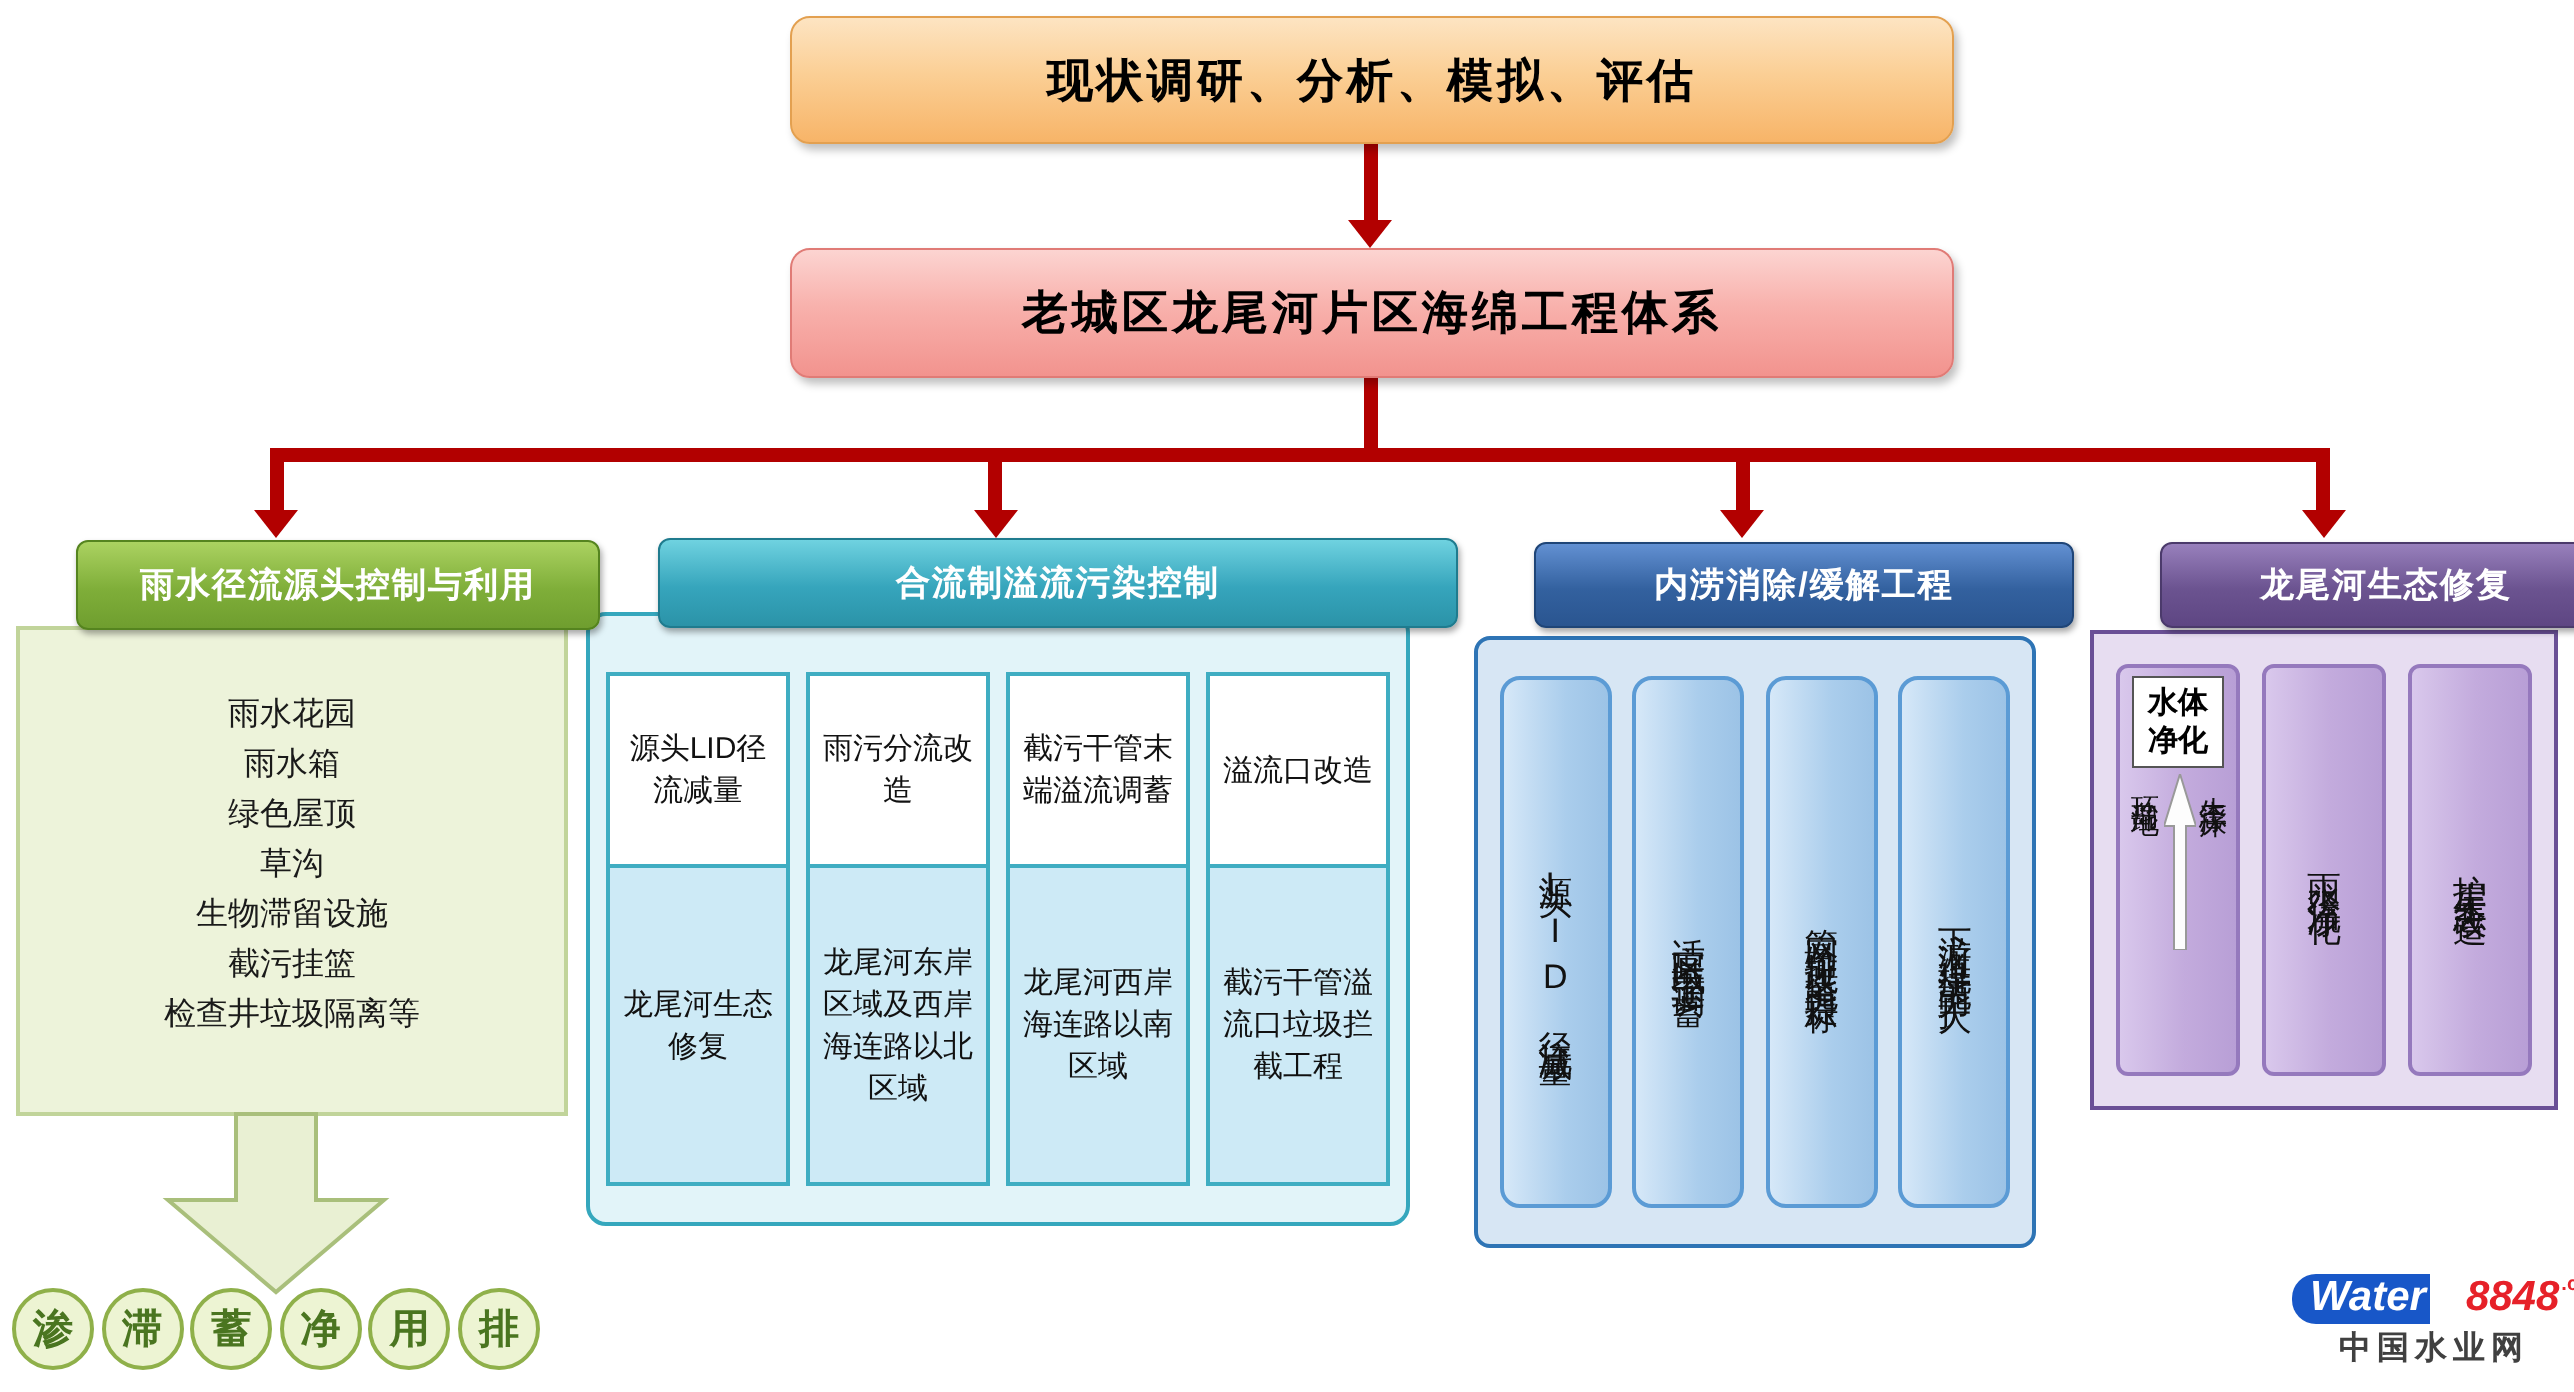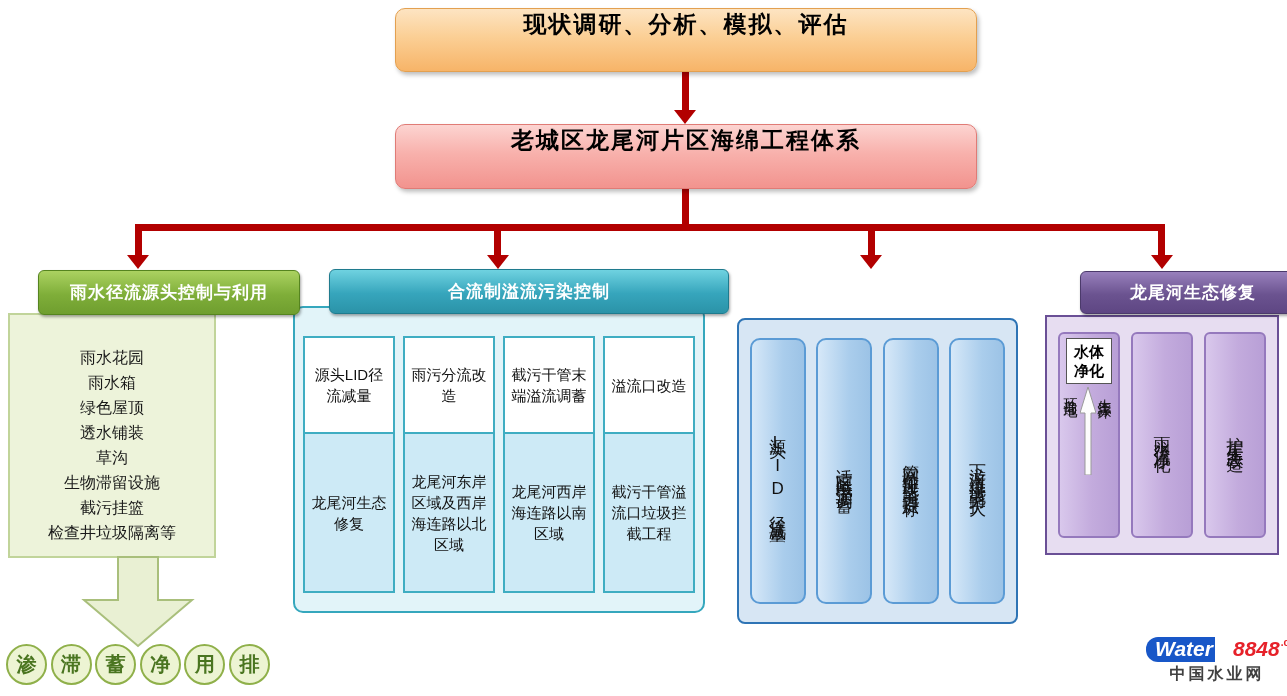--- a/index.html
+++ b/index.html
@@ -1,21 +1,21 @@
 <!DOCTYPE html>
 <html><head>
 <meta charset="utf-8">
 <style>
   html,body{margin:0;padding:0;background:#fff;}
   .page{position:relative;width:1287px;height:696px;background:#fff;overflow:hidden;
         font-family:"Liberation Sans","DejaVu Sans",sans-serif;color:#000;}
 
   
   .flowbox{position:absolute;left:395px;width:580px;height:62px;border-radius:10px;
-           display:flex;justify-content:center;
+           display:flex;align-items:center;justify-content:center;
            font-size:23px;font-weight:bold;letter-spacing:2px;
            box-shadow:2px 3px 4px rgba(0,0,0,.25);}
   .flowbox.orange{top:8px;background:linear-gradient(180deg,#fde4c2 0%,#fbcf95 45%,#f7b468 100%);
                   border:1px solid #e3a050;}
   .flowbox.pink{top:124px;height:63px;background:linear-gradient(180deg,#fcd4d1 0%,#f8b1ac 45%,#f2938e 100%);
                 border:1px solid #e07b76;}
 
   
   .vstem{position:absolute;width:7px;background:#b20000;}
   .hbar{position:absolute;height:7px;background:#b20000;}
@@ -30,21 +30,21 @@
   .hdr-green {left:8px;   top:270px;width:260px;height:43px;border:1px solid #55841f;
               background:linear-gradient(180deg,#abd261 0%,#7fae39 55%,#6f9e2f 100%);}
   .hdr-teal  {left:299px; top:269px;width:398px;height:43px;border:1px solid #1f7b8e;
               background:linear-gradient(180deg,#6fd2e0 0%,#36a5bc 55%,#2b93a8 100%);}
   .hdr-blue  {left:737px; top:271px;width:268px;height:41px;border:1px solid #1f4577;
               background:linear-gradient(180deg,#6290d2 0%,#33619f 55%,#2a5590 100%);}
   .hdr-purple{left:1050px;top:271px;width:224px;height:41px;border:1px solid #4b3a6b;
               background:linear-gradient(180deg,#9880bc 0%,#6b5390 55%,#5e4683 100%);}
 
   
-  .col1-body{position:absolute;left:8px;top:313px;width:208px;height:245px;
+  .col1-body{position:absolute;left:8px;top:313px;width:276px;height:245px;
              background:#edf3da;border:2px solid #c1d49a;box-sizing:border-box;
              padding-top:30px;text-align:center;}
   .col1-item{font-size:16px;line-height:25px;color:#1a1a1a;}
   .bigarrow{position:absolute;left:80px;top:556px;}
   .circles{position:absolute;left:6px;top:644px;width:264px;display:flex;justify-content:space-between;}
   .circle{width:41px;height:41px;border-radius:50%;background:#edf4d3;border:2px solid #8fb04a;
           box-sizing:border-box;display:flex;align-items:center;justify-content:center;
           font-size:20px;font-weight:bold;color:#4a7520;}
 
   
@@ -69,21 +69,21 @@
   .vtext{writing-mode:vertical-rl;text-orientation:upright;font-size:17px;
          letter-spacing:4px;color:#111;}
 
   
   .col4-container{position:absolute;left:1045px;top:315px;width:234px;height:240px;
                   background:#e7ddf1;border:2px solid #6a4f96;box-sizing:border-box;
                   display:flex;justify-content:space-evenly;align-items:center;}
   .vbox4{width:62px;height:206px;border:2px solid #9579bd;border-radius:6px;
          background:linear-gradient(90deg,#d9c8ec 0%,#c3abdd 55%,#b89fd6 100%);
          box-sizing:border-box;display:flex;align-items:center;justify-content:center;}
-  .vbox4.eco{flex-direction:column;align-items:flex-end;padding:3px;justify-content:flex-start;}
+  .vbox4.eco{flex-direction:column;align-items:flex-start;padding:3px;justify-content:flex-start;}
   .eco-top{background:#fff;border:1px solid #555;width:40px;margin:1px auto 3px auto;
            padding:3px 2px;font-size:15px;font-weight:bold;text-align:center;
            line-height:19px;box-sizing:content-box;}
   .eco-bottom{flex:1;display:flex;justify-content:space-between;align-items:flex-start;padding:0 1px;}
   .vtext-sm{writing-mode:vertical-rl;text-orientation:upright;font-size:14px;
             letter-spacing:2px;color:#111;}
 
   
   .logo{position:absolute;left:1148px;top:637px;width:138px;text-align:center;}
   .logo-line1{display:flex;align-items:flex-start;justify-content:center;margin-left:16px;}
@@ -118,21 +118,20 @@
     <span>现状调研、分析、模拟、评估</span>
   </div>
   <div class="flowbox pink">
     <span>老城区龙尾河片区海绵工程体系</span>
   </div>
 
   <div class="col1-body">
     <div class="col1-item">雨水花园</div>
     <div class="col1-item">雨水箱</div>
     <div class="col1-item">绿色屋顶</div>
-    <div class="col1-item">透水铺装</div>
     <div class="col1-item">草沟</div>
     <div class="col1-item">生物滞留设施</div>
     <div class="col1-item">截污挂篮</div>
     <div class="col1-item">检查井垃圾隔离等</div>
   </div>
 
   <svg class="bigarrow" width="116" height="92" viewBox="0 0 116 92">
     <polygon points="38,1 78,1 78,44 112,44 58,90 4,44 38,44" fill="#e9f0d3" stroke="#a9bf7b" stroke-width="2"></polygon>
   </svg>
 
@@ -197,20 +196,23 @@
       <span class="vtext">护岸生态改造</span>
     </div>
   </div>
 
   <div class="col-header hdr-green">
     <span>雨水径流源头控制与利用</span>
   </div>
   <div class="col-header hdr-teal">
     <span>合流制溢流污染控制</span>
   </div>
+  <div class="col-header hdr-blue">
+    <span>内涝消除/缓解工程</span>
+  </div>
   <div class="col-header hdr-purple">
     <span>龙尾河生态修复</span>
   </div>
 
   <div class="logo">
     <div class="logo-line1">
       <span class="logo-water">Water</span>
         <span class="logo-num">8848</span>
         <span class="logo-tld">.com</span>
     </div>

